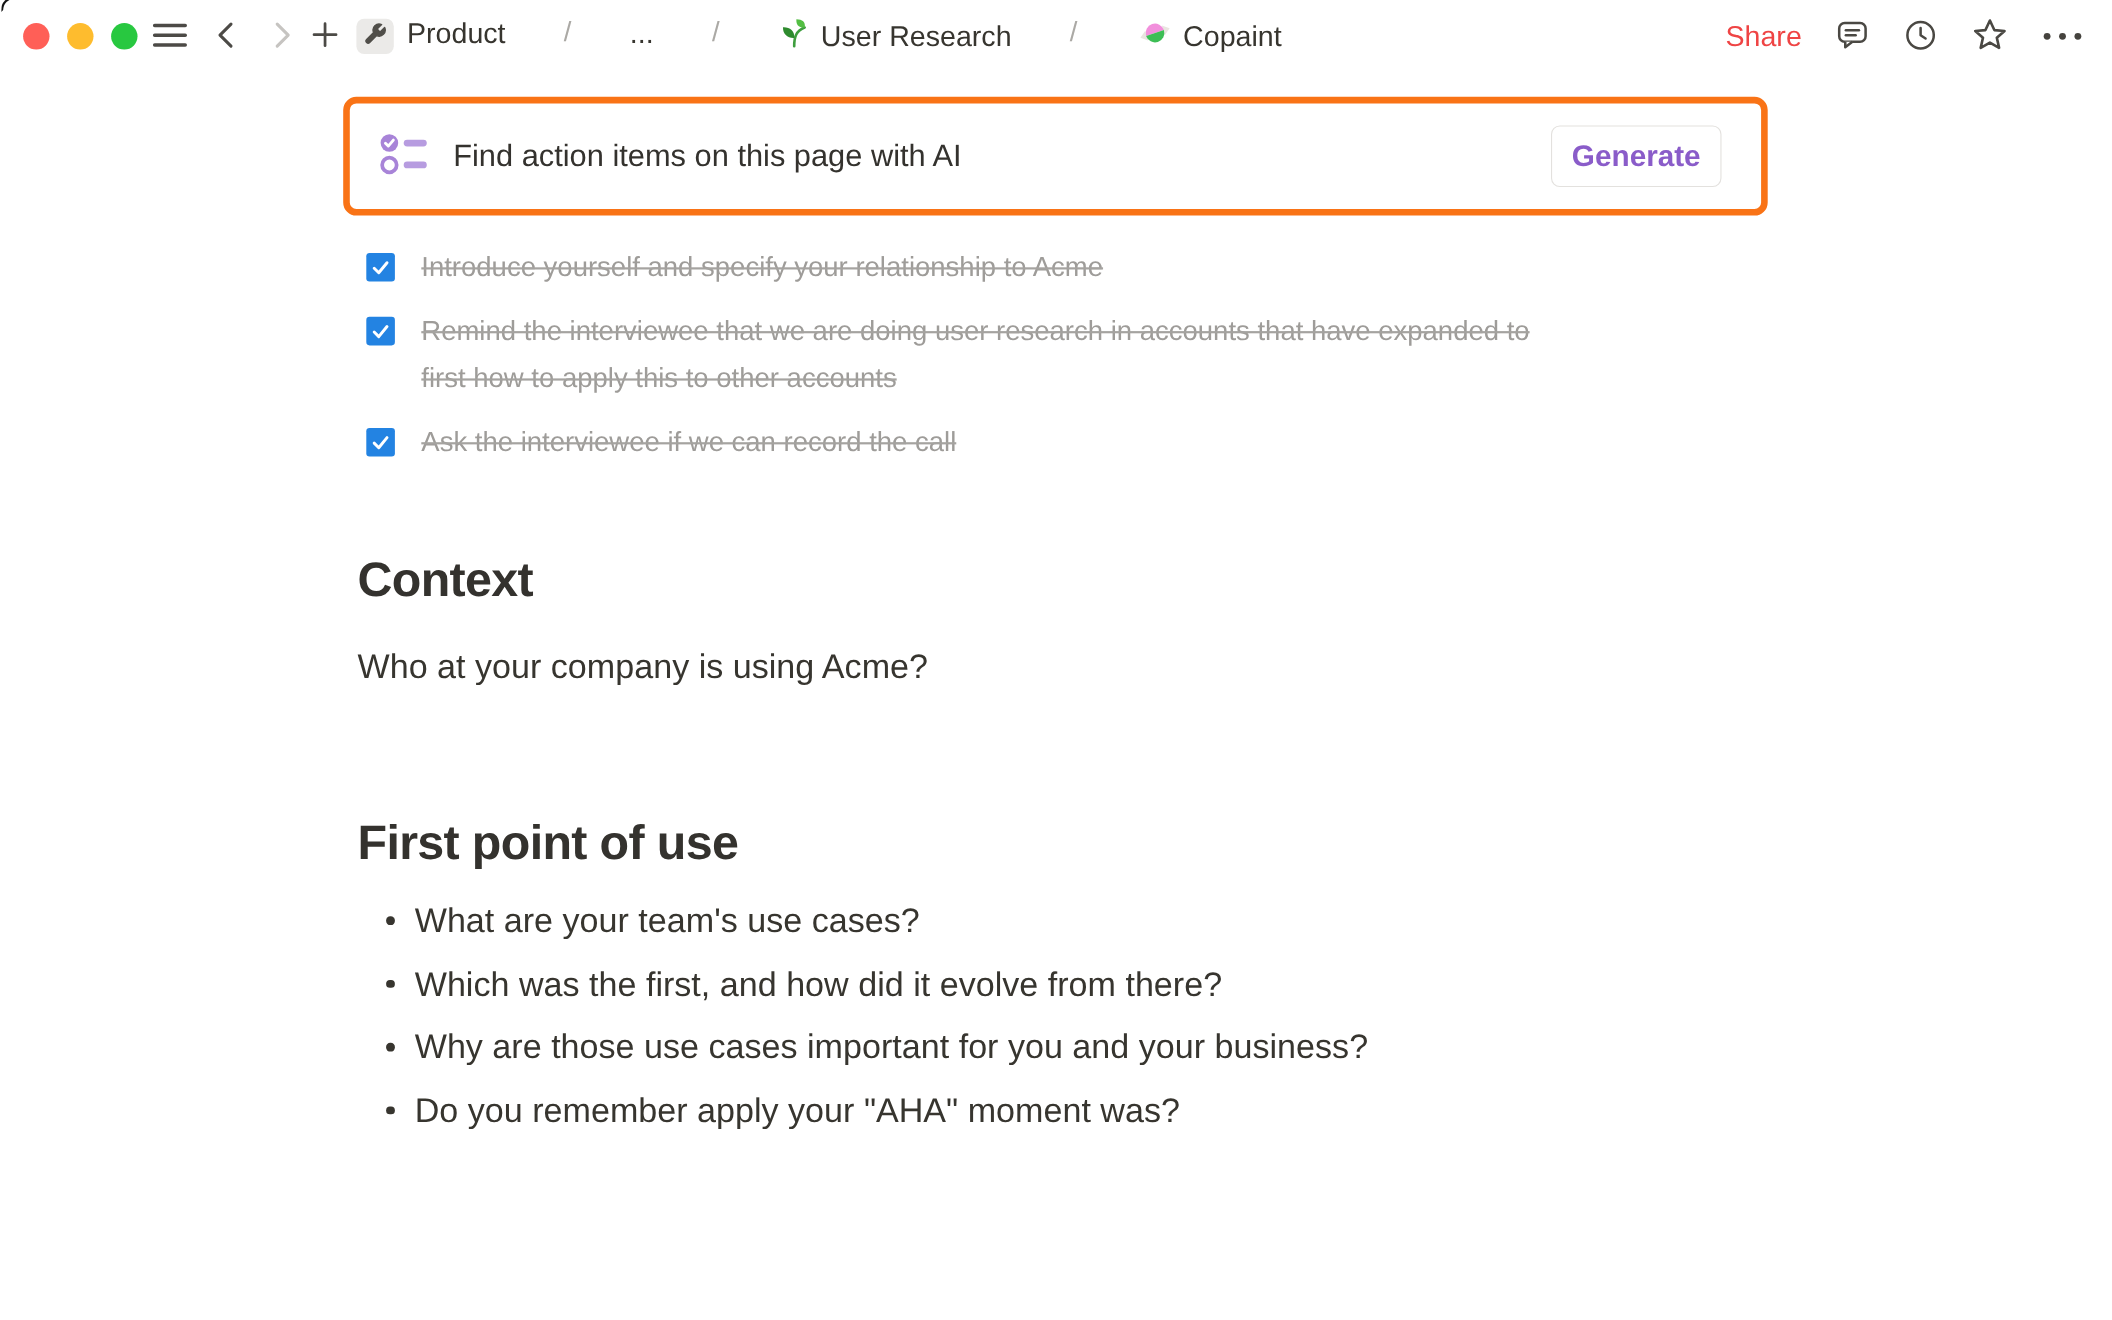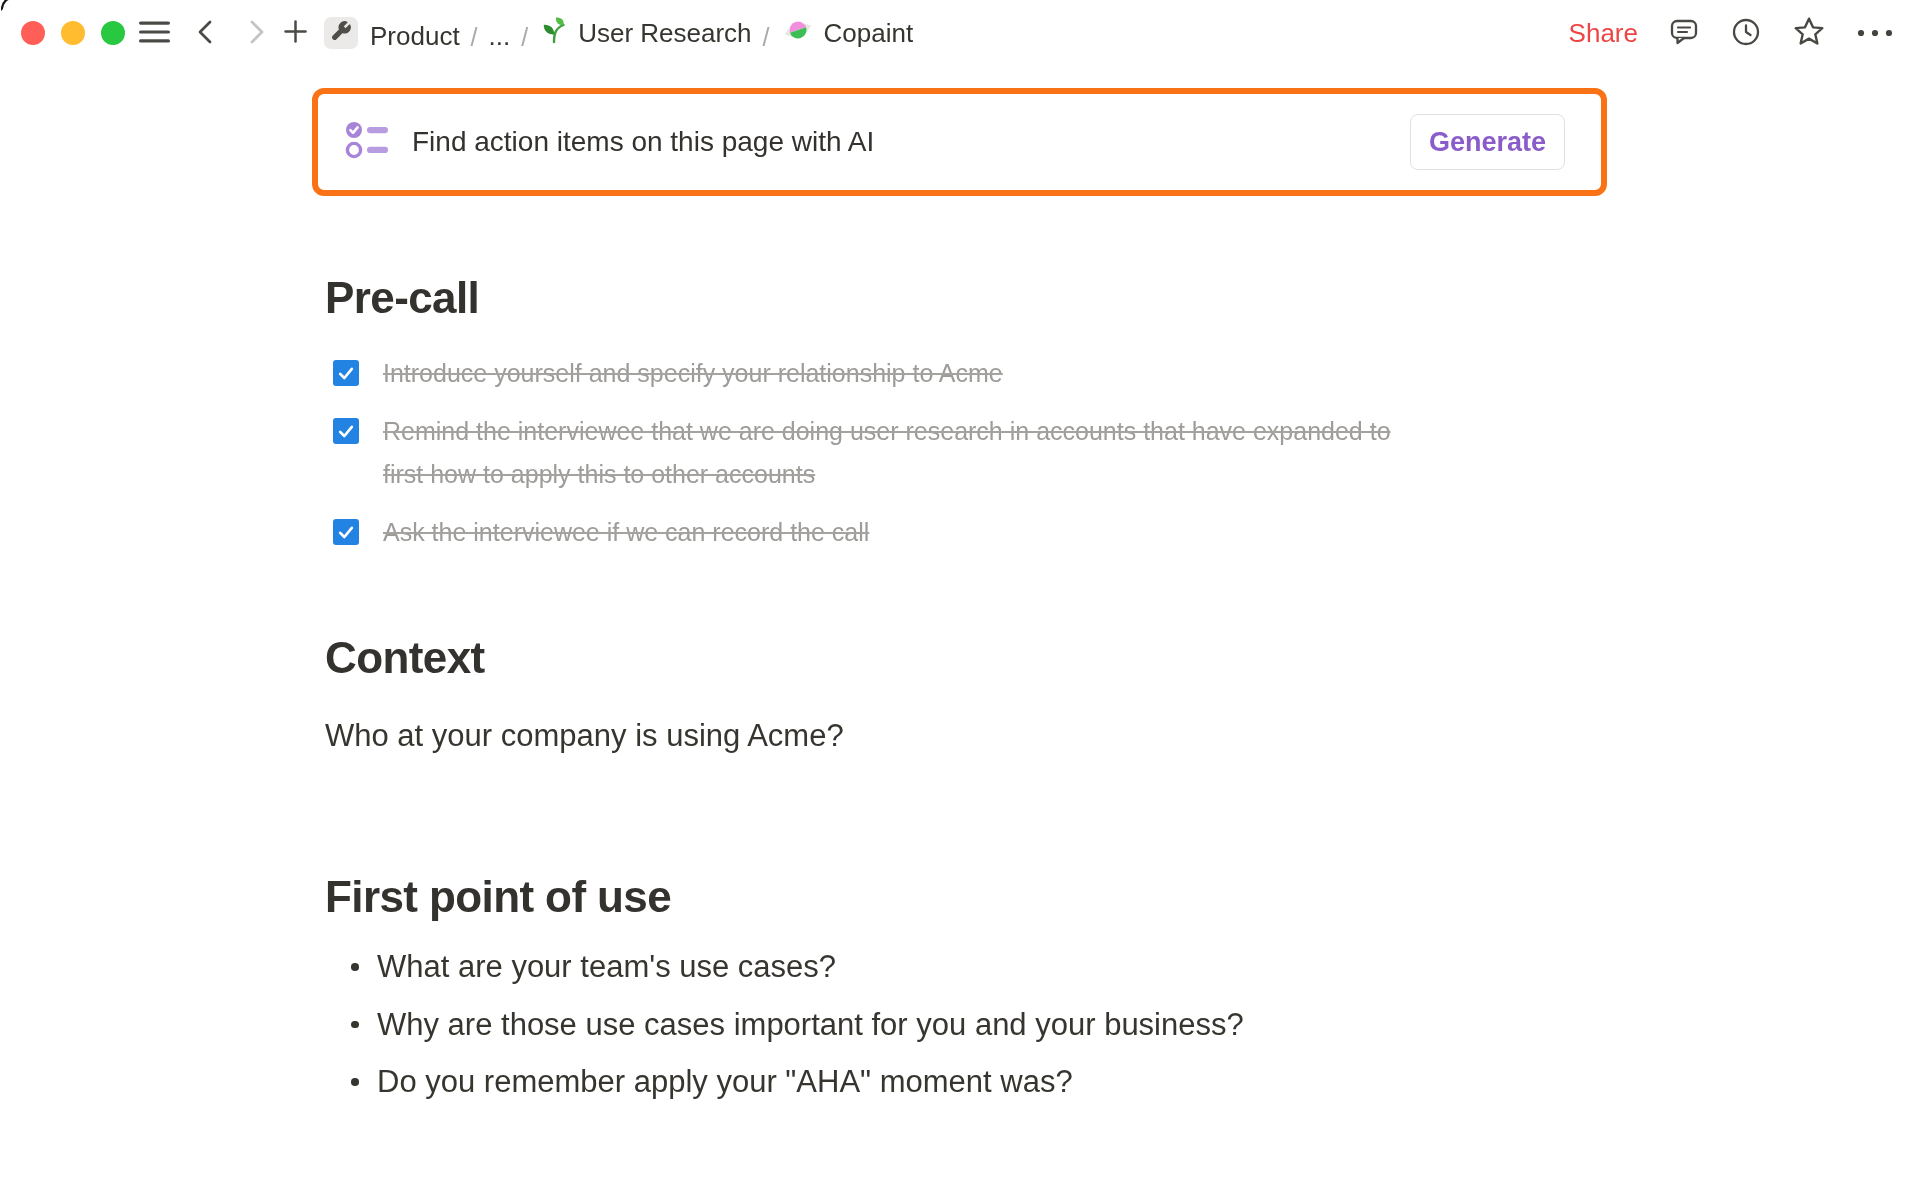--- a/index.html
+++ b/index.html
@@ -13,21 +13,21 @@
     clip-path:polygon(0 0,100% 0,0 100%); }
   .traffic { display:flex; gap:16px; align-items:center; }
   .light { width:24px; height:24px; border-radius:50%; }
   .iconbtn { display:flex; align-items:center; justify-content:center; background:none; border:none; cursor:pointer; padding:0; }
   .hamburger { margin-left:14px; }
   .navback { margin-left:24px; }
   .navfwd { margin-left:26px; }
   .plusbtn { margin-left:14px; }
   .wrenchbadge { margin-left:15px; width:34px; height:32px; background:#EBEAE8; border-radius:7px;
     display:flex; align-items:center; justify-content:center; }
-  .crumbs { display:flex; align-items:flex-end; margin-left:12px; font-size:26px; color:#37352F; }
+  .crumbs { display:flex; align-items:flex-start; margin-left:12px; font-size:26px; color:#37352F;gap:42px; }
   .crumb { cursor:pointer; display:flex; align-items:center; gap:9px; white-space:nowrap; }
   .crumb-sep { color:#ABA9A5; margin:0 11px; font-size:25px; }
   .rightcluster { margin-left:auto; display:flex; align-items:center; gap:30px; }
   .share { font-size:26px; color:#ef4444; background:none; border:none; cursor:pointer; }
 
   
   .content { width:1295px; margin-left:312px; position:relative; }
 
   .ai-banner { margin-top:22px; height:108px; border:6px solid #f97316; border-radius:12px;
     display:flex; align-items:center; padding-left:26px; position:relative; background:#fff; }
@@ -203,21 +203,20 @@
         <polyline points="6.4,12.2 9,14.8 13.6,9.4" stroke="#ffffff" stroke-width="2.6" stroke-linecap="round" stroke-linejoin="round"></polyline>
         <rect x="23" y="9" width="21" height="6.2" rx="3.1" fill="#B79CE0"></rect>
         <circle cx="10" cy="32" r="6.6" stroke="#A884D8" stroke-width="3.4"></circle>
         <rect x="23" y="28.8" width="21" height="6.2" rx="3.1" fill="#B79CE0"></rect>
       </svg>
     </span>
     <span class="ai-banner-text">Find action items on this page with AI</span>
     <button class="generate-btn">Generate</button>
   </div>
 
-  <h2 class="nheading h-precall">Pre-call</h2>
 
   <div class="todo-list">
     <div class="todo">
       <span class="todo-checkbox">
         <svg width="20" height="20" viewBox="0 0 24 24" fill="none">
           <polyline points="5,13 10,18 19,7" stroke="#fff" stroke-width="3.2" stroke-linecap="round" stroke-linejoin="round"></polyline>
         </svg>
       </span>
       <div class="todo-text">
         <span>Introduce yourself and specify your relationship to Acme</span>
@@ -254,20 +253,24 @@
 
   <h2 class="nheading h-firstpoint">First point of use</h2>
 
   <ul class="bullet-list">
     <li class="bullet-item">
       <span class="bullet-dot"></span>
       <span>What are your team's use cases?</span>
     </li>
     <li class="bullet-item">
       <span class="bullet-dot"></span>
+      <span>Which was the first, and how did it evolve from there?</span>
+    </li>
+    <li class="bullet-item">
+      <span class="bullet-dot"></span>
       <span>Why are those use cases important for you and your business?</span>
     </li>
     <li class="bullet-item">
       <span class="bullet-dot"></span>
       <span>Do you remember apply your "AHA" moment was?</span>
     </li>
   </ul>
 
 </main>
 

